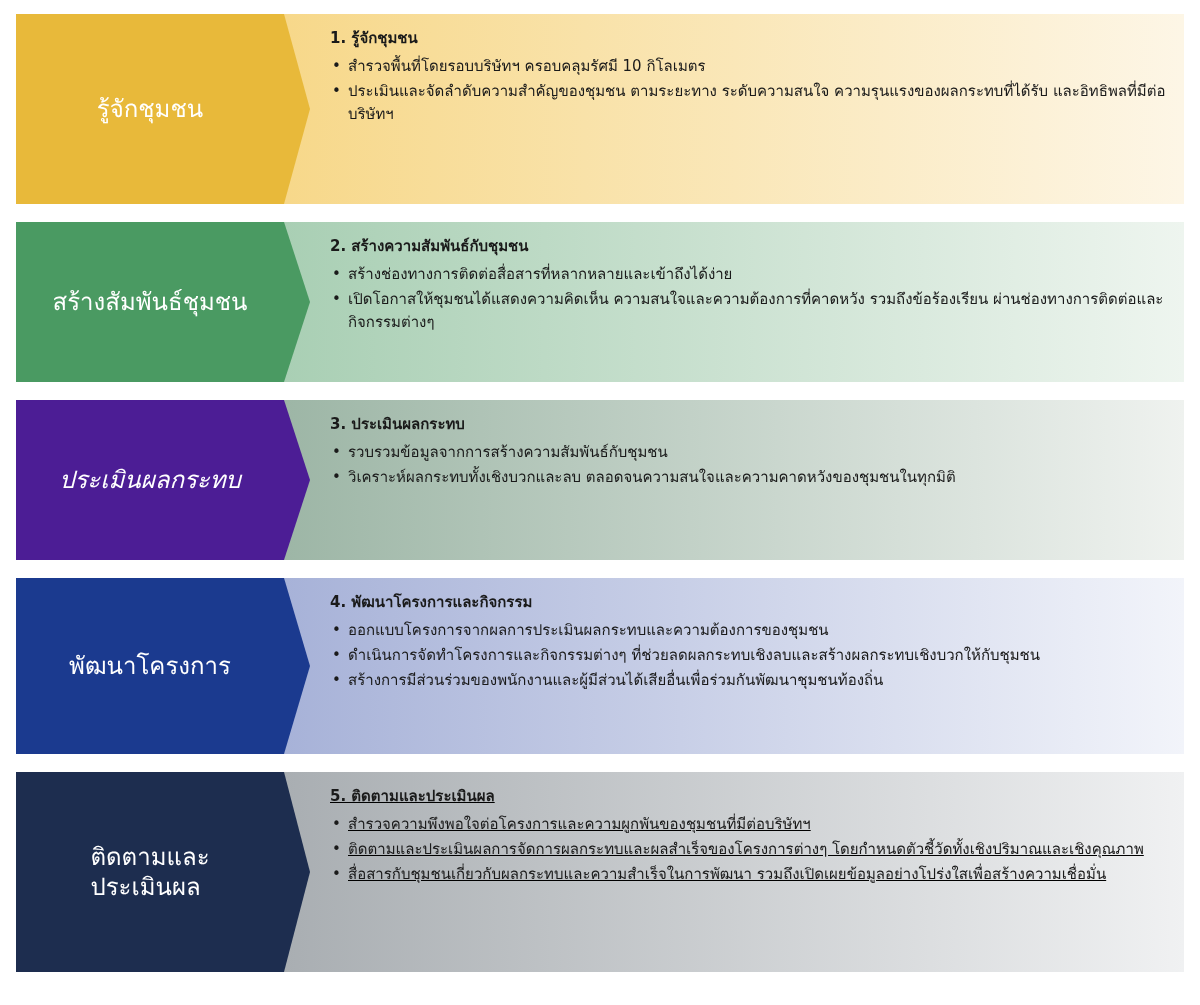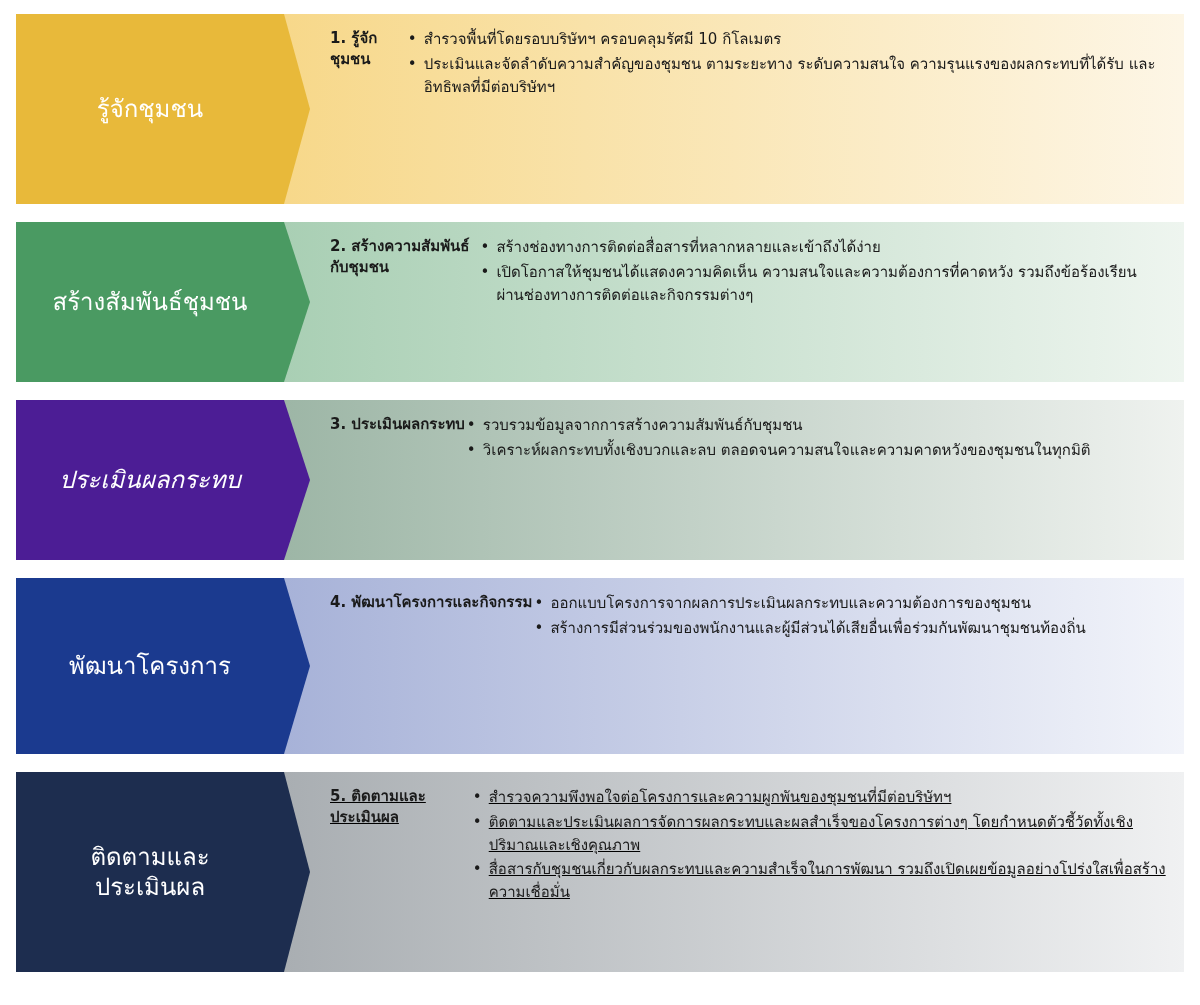--- a/index.html
+++ b/index.html
@@ -32,21 +32,21 @@
     position: relative;
   }
 
   
   .row-label {
     width: 268px;
     flex: 0 0 268px;
     display: flex;
     align-items: center;
     justify-content: center;
-    text-align: center;
+    text-align: left;
     color: #ffffff;
     font-size: 24px;
     line-height: 1.25;
     padding: 6px 10px;
     box-sizing: border-box;
     position: relative;
     z-index: 2;
   }
 
   
@@ -63,21 +63,21 @@
   }
 
   
   .row-body {
     flex: 1 1 auto;
     box-sizing: border-box;
     padding: 14px 18px 14px 46px;
     position: relative;
     z-index: 1;
     display: flex;
-    flex-direction: row;
+    flex-direction: column;
     justify-content: flex-start;
   }
 
   .row-title {
     font-size: 15px;
     font-weight: bold;
     color: #1a1a1a;
     margin: 0 0 6px 0;
     line-height: 1.4;
   }
@@ -157,20 +157,21 @@
   </div>
 
   <div class="row row-4">
     <div class="row-label" style="background: rgb(27, 58, 143);">
       <span>พัฒนาโครงการ</span>
     </div>
     <div class="row-body" style="background: linear-gradient(to right, rgb(167, 178, 216) 0%, rgb(242, 244, 250) 100%);">
       <div class="row-title">4. พัฒนาโครงการและกิจกรรม</div>
       <ul class="bullets">
         <li>ออกแบบโครงการจากผลการประเมินผลกระทบและความต้องการของชุมชน</li>
+        <li>ดำเนินการจัดทำโครงการและกิจกรรมต่างๆ ที่ช่วยลดผลกระทบเชิงลบและสร้างผลกระทบเชิงบวกให้กับชุมชน</li>
         <li>สร้างการมีส่วนร่วมของพนักงานและผู้มีส่วนได้เสียอื่นเพื่อร่วมกันพัฒนาชุมชนท้องถิ่น</li>
       </ul>
     </div>
   </div>
 
   <div class="row row-5">
     <div class="row-label" style="background: rgb(29, 45, 79);">
       <span>
         <span>ติดตามและ</span><br>
         <span>ประเมินผล</span>

